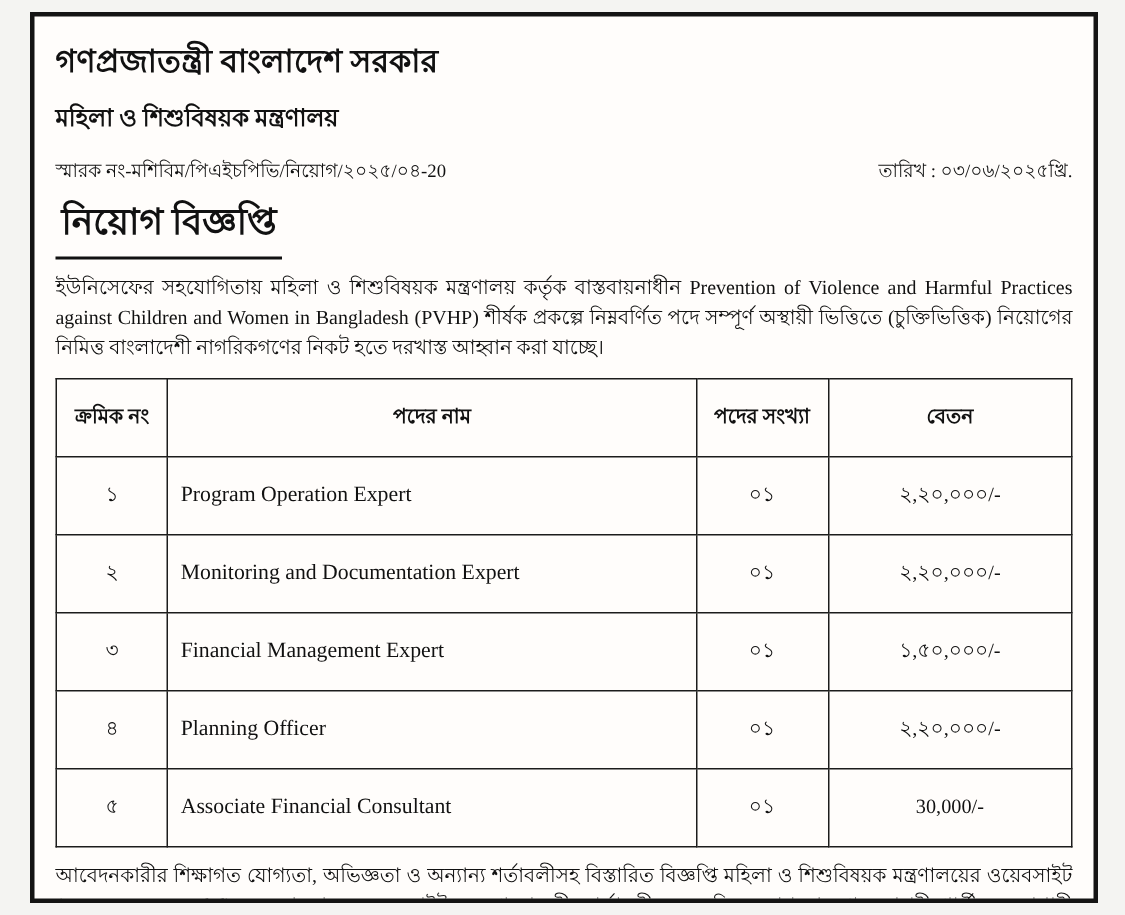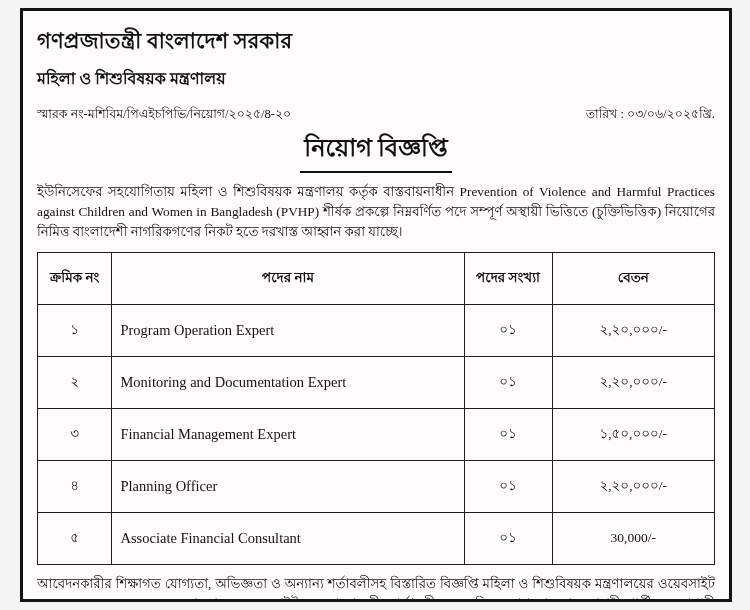--- a/index.html
+++ b/index.html
@@ -25,21 +25,21 @@
     margin-top: 4px;
   }
   .hdr-ministry { font-size: 16px; font-weight: bold; margin-top: 6px; }
   .hdr-project { font-size: 16px; margin-top: 7px; font-weight: bold; letter-spacing: .3px; }
   .hdr-address { font-size: 14.5px; margin-top: 8px; }
 
   .memo-row {
     display: flex; justify-content: space-between;
     font-size: 12.5px; margin-top: 12px;
   }
-  .doc-title-wrap { text-align: center; margin-top: 4px; }
+  .doc-title-wrap { text-align: left; margin-top: 4px; }
   .doc-title {
     display: inline-block;
     font-size: 24px; font-weight: bold;
     border-bottom: 2px solid #111;
     padding: 0 4px 2px 4px;
   }
 
   .para {
     font-size: 13.3px;
     line-height: 1.52;
@@ -66,21 +66,21 @@
 </style>
 </head>
 <body>
 
 <div class="doc">
 
   <div class="center hdr-govt">গণপ্রজাতন্ত্রী বাংলাদেশ সরকার</div>
   <div class="center hdr-ministry">মহিলা ও শিশুবিষয়ক মন্ত্রণালয়</div>
 
   <div class="memo-row">
-    <span>স্মারক নং-মশিবিম/পিএইচপিভি/নিয়োগ/২০২৫/8-২০</span>
+    <span>স্মারক নং-মশিবিম/পিএইচপিভি/নিয়োগ/২০২৫/০৪-20</span>
     <span>তারিখ : ০৩/০৬/২০২৫খ্রি.</span>
   </div>
 
   <div class="doc-title-wrap">
     <span class="doc-title">নিয়োগ বিজ্ঞপ্তি</span>
   </div>
 
   <p class="para">ইউনিসেফের সহযোগিতায় মহিলা ও শিশুবিষয়ক মন্ত্রণালয় কর্তৃক বাস্তবায়নাধীন Prevention of Violence and Harmful Practices against Children and Women in Bangladesh (PVHP) শীর্ষক প্রকল্পে নিম্নবর্ণিত পদে সম্পূর্ণ অস্থায়ী ভিত্তিতে (চুক্তিভিত্তিক) নিয়োগের নিমিত্ত বাংলাদেশী নাগরিকগণের নিকট হতে দরখাস্ত আহ্বান করা যাচ্ছে।</p>
 
   <table class="posts">

